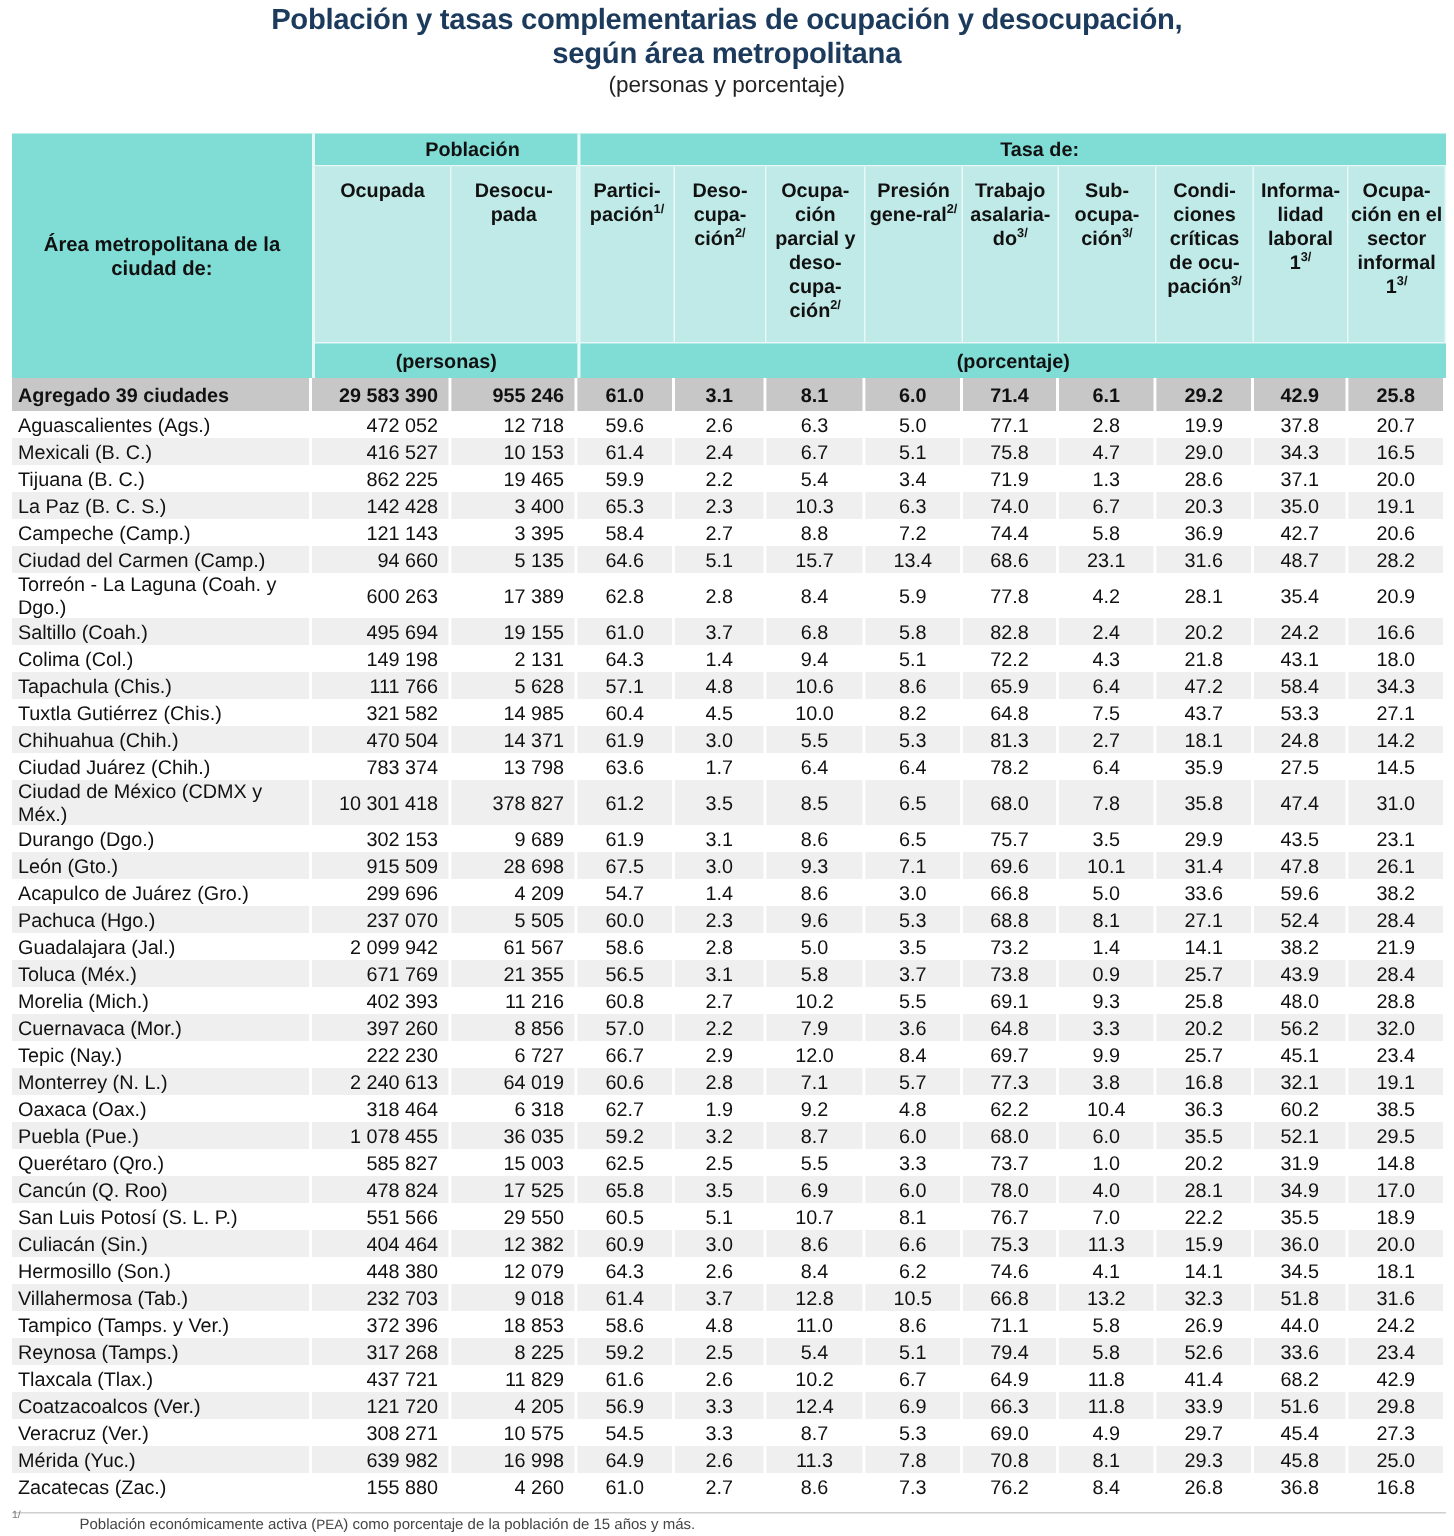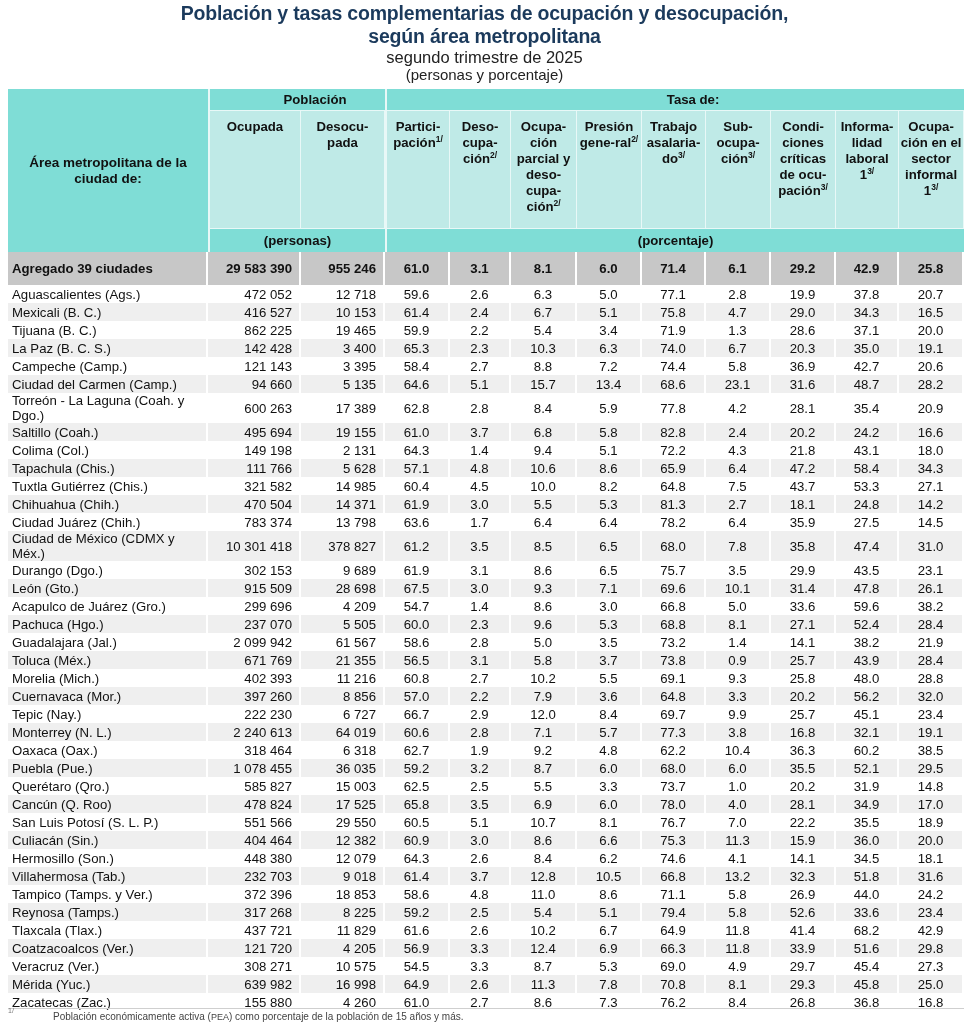--- a/index.html
+++ b/index.html
@@ -14,36 +14,35 @@
   th.h-light { background: #bfeae7; }
   th.area { background: #7fddd6; vertical-align: middle; font-size: 13.5px; }
   .grp { height: 21px; vertical-align: middle; border-bottom: 1px solid #e8f8f7; padding-left: 36px; }
   .sub th { height: 109px; padding-top: 8px; border-right: 1px solid #e8f8f7; }
   .unit th { height: 23px; vertical-align: middle; border-top: 1px solid #e8f8f7; }
   sup { font-size: 8.5px; vertical-align: 5px; line-height: 0; }
   td { font-size: 13.2px; line-height: 15px; height: 18px; padding: 0 6px; text-align: center; border-right: 2px solid #fff; white-space: nowrap; }
   td.name { text-align: left; padding-left: 4px; white-space: normal; }
   td.num { text-align: right; padding-right: 7px; }
   td.pct { text-align: center; }
-  tr.agg td { background: #c7c7c7; font-weight: bold; height: 33px; }
+  tr.agg td { background: #c7c7c7; font-weight: bold; height: 22px; }
   tr.alt td { background: #efefef; }
   tr.tall td { height: 20px; }
   .foot { position: absolute; left: 8px; top: 1009px; font-size: 10px; color: #444; }
   .foot sup { font-size: 7px; color: #777; }
   .foot span.txt { position: absolute; left: 45px; top: 2px; white-space: nowrap; }
   .foot .sm { font-size: 9px; margin-top: 28px; }
   .rule { position: absolute; left: 8px; top: 1008px; width: 956px; height: 1px; background: #cfcfcf; }
 </style>
 </head>
 <body>
 
 <div class="titles">
   <div class="t1">Población y tasas complementarias de ocupación y desocupación,</div>
   <div class="t1">según área metropolitana</div>
-  <div class="t2">segundo trimestre de 2025</div>
   <div class="t3">(personas y porcentaje)</div>
 </div>
 
 <table>
   <colgroup>
     <col style="width:200px">
       <col style="width:93px">
       <col style="width:84px">
     <col style="width:65px">
       <col style="width:61px">

